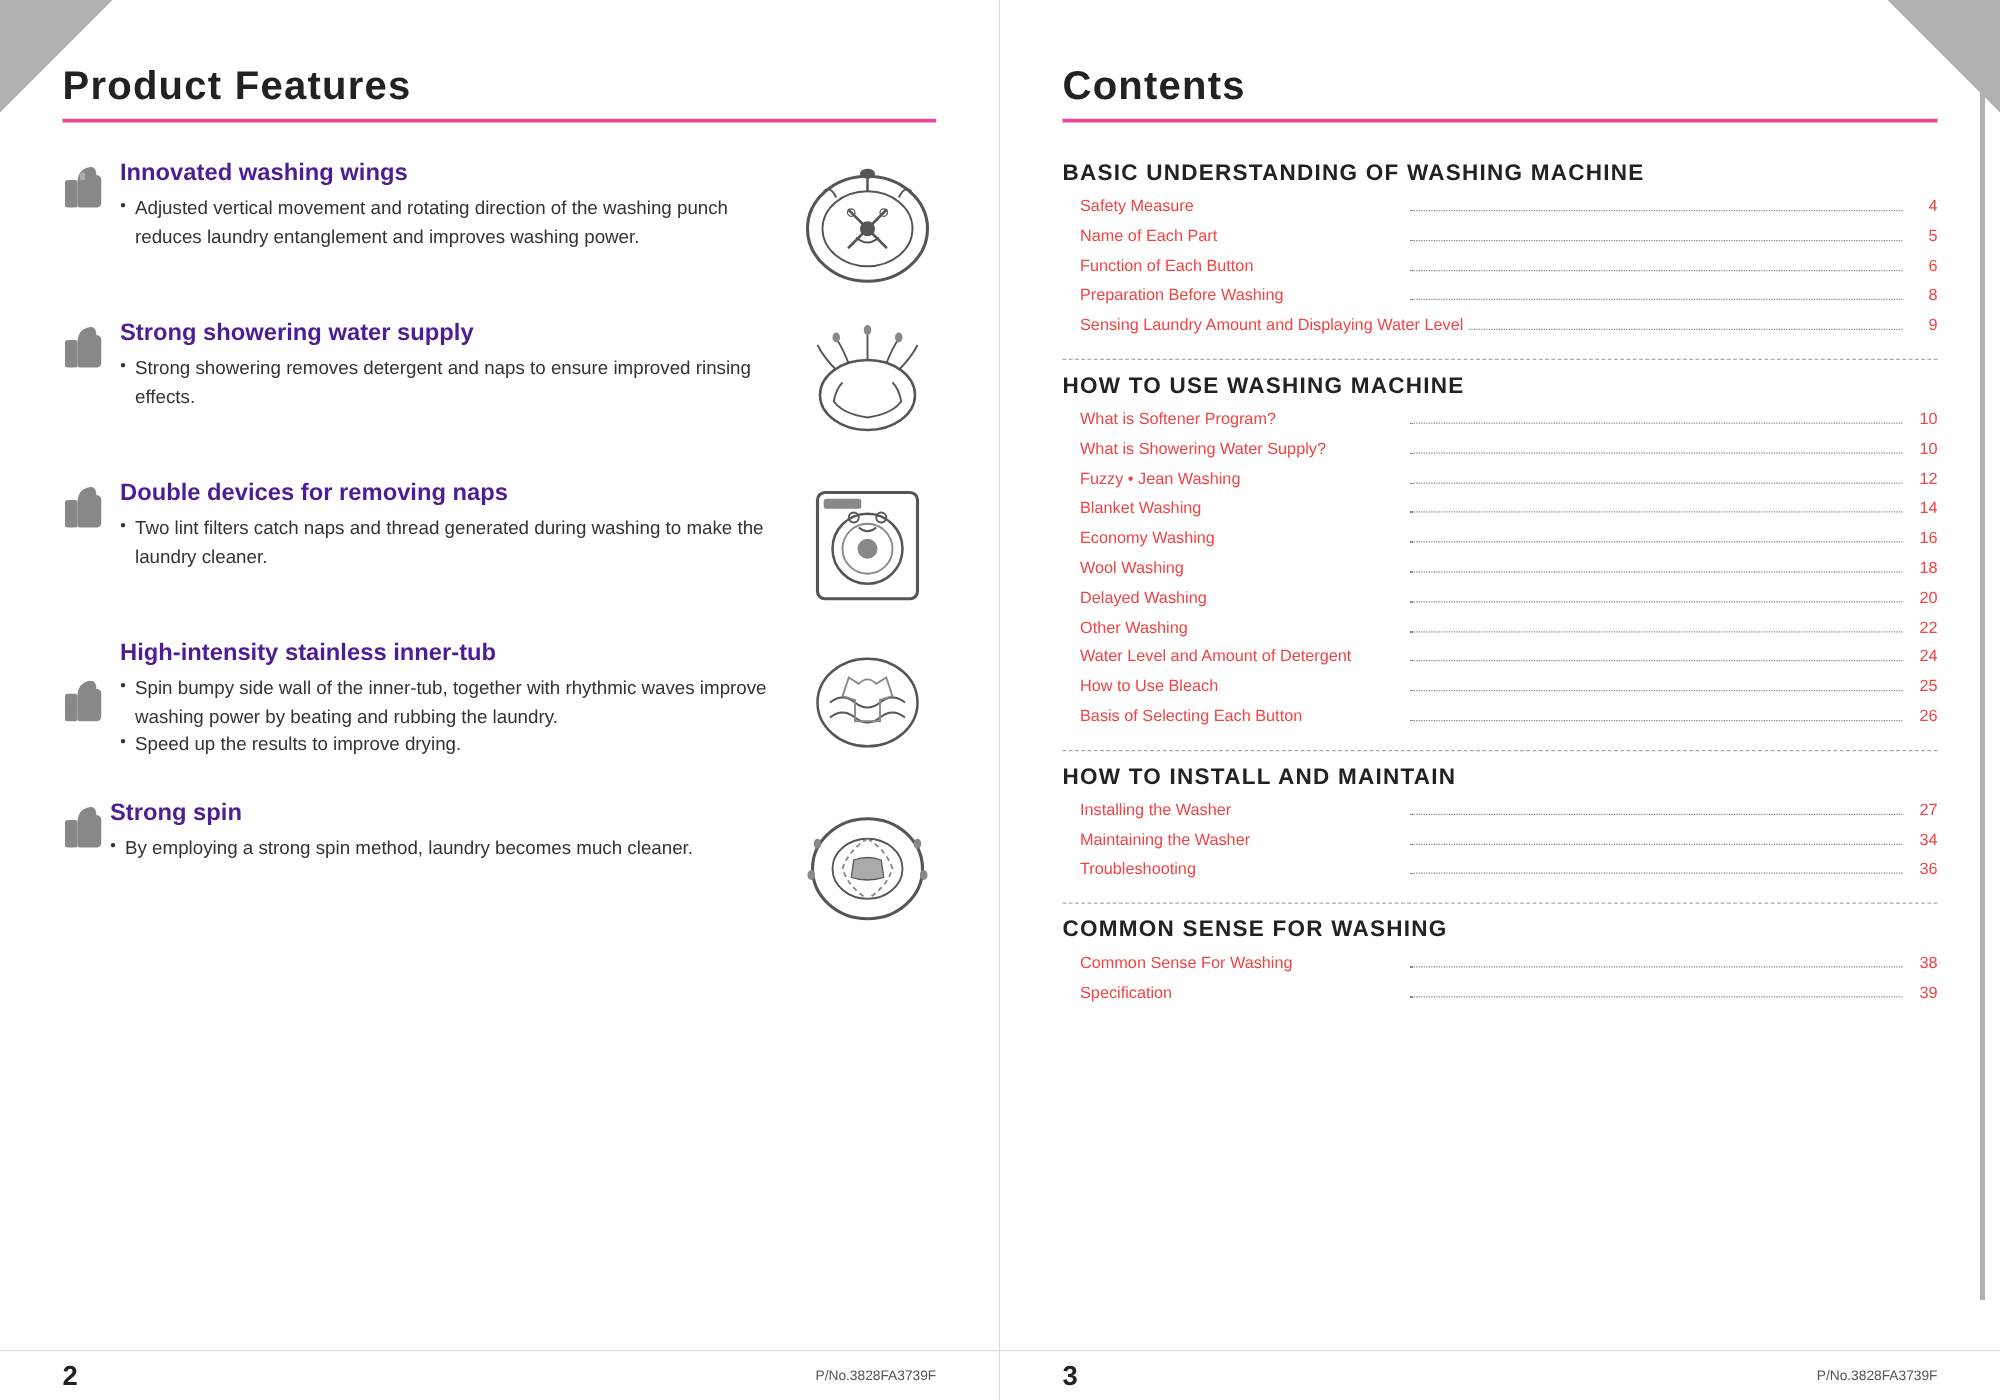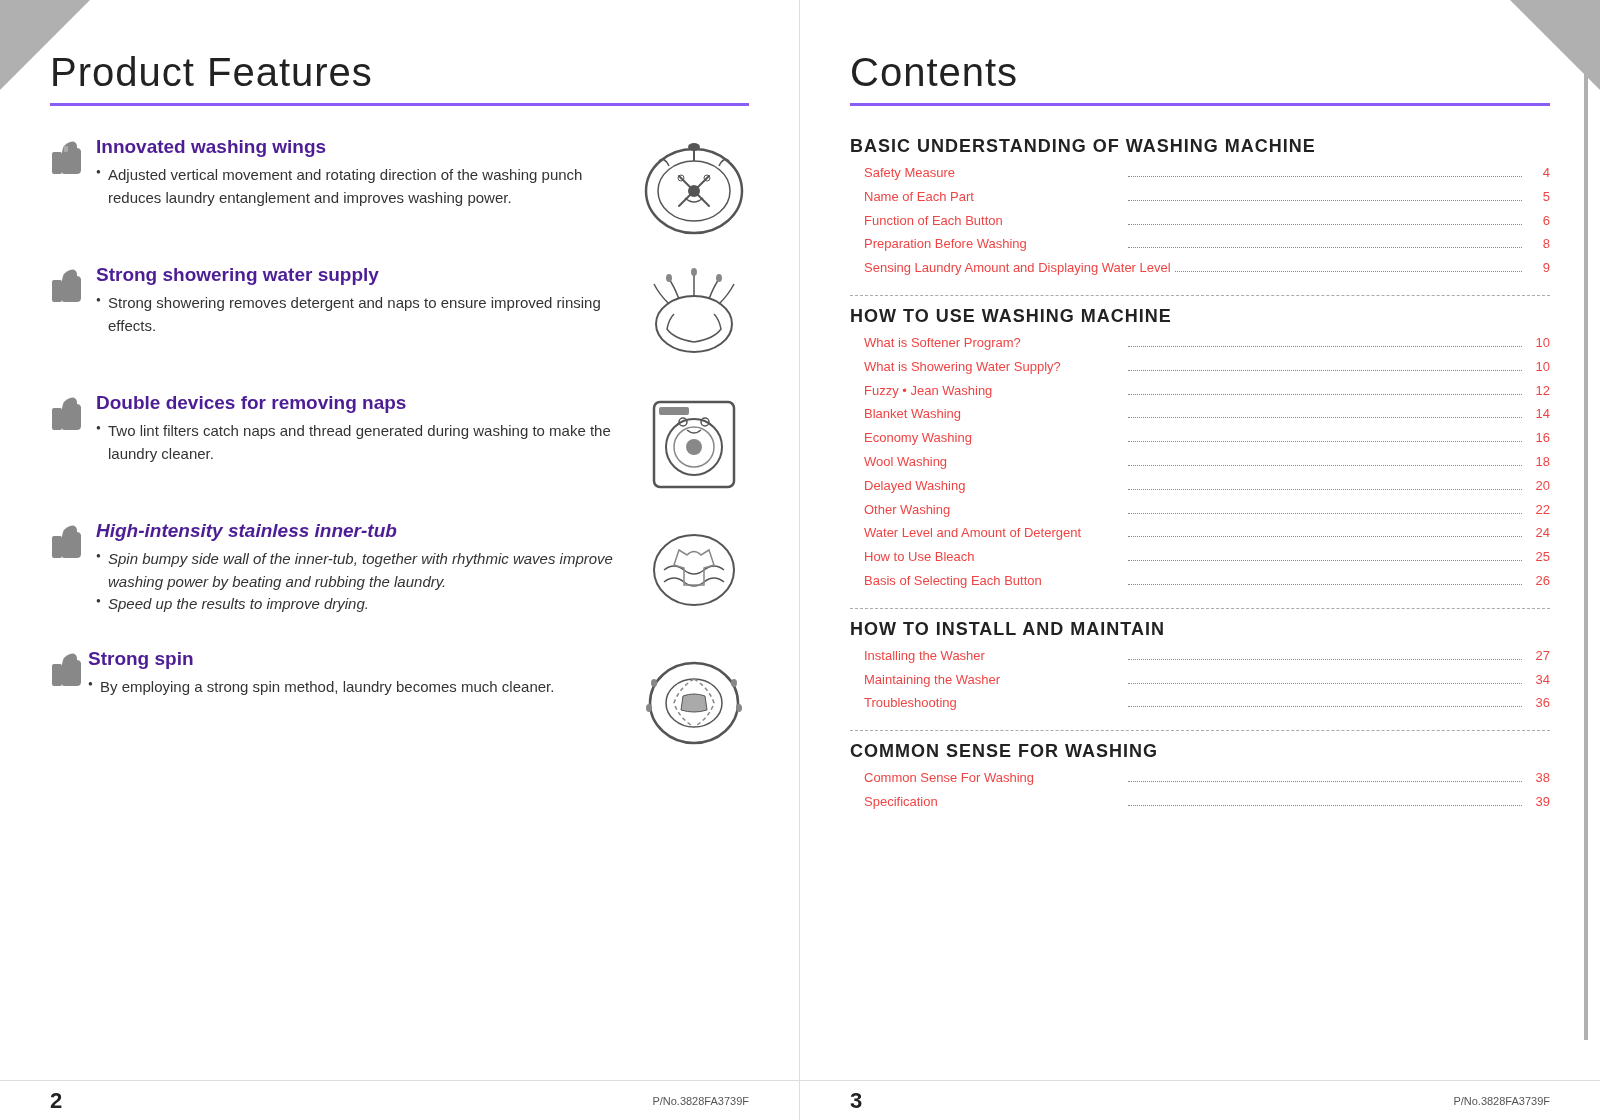--- a/index.html
+++ b/index.html
@@ -52,26 +52,26 @@
       top: 0;
       right: 0;
       width: 0;
       height: 0;
       border-top: 90px solid #b0b0b0;
       border-left: 90px solid transparent;
     }
 
     
     .page-title {
-      font-size: 40px;
-      font-weight: normal;
+      font-size: 32px;
+      font-weight: bold;
       color: #222;
       margin-bottom: 30px;
       padding-top: 10px;
-      border-bottom: 3px solid #8b5cf6;
+      border-bottom: 3px solid #ec4899;
       padding-bottom: 8px;
       letter-spacing: 1px;
     }
 
     
     .feature-section {
       display: flex;
       align-items: flex-start;
       margin-bottom: 28px;
       gap: 18px;
@@ -327,21 +327,21 @@
         <svg viewBox="0 0 110 100" xmlns="http://www.w3.org/2000/svg">
 
           <ellipse cx="55" cy="50" rx="40" ry="35" fill="none" stroke="#555" stroke-width="2"></ellipse>
 
           <path d="M25 50 Q35 42 45 50 Q55 58 65 50 Q75 42 85 50" stroke="#555" stroke-width="1.5" fill="none"></path>
           <path d="M25 62 Q35 54 45 62 Q55 70 65 62 Q75 54 85 62" stroke="#555" stroke-width="1.5" fill="none"></path>
 
           <path d="M40 30 L35 45 L45 48 L45 65 L65 65 L65 48 L75 45 L70 30 L62 35 Q55 28 48 35 Z" fill="none" stroke="#888" stroke-width="1.5"></path>
         </svg>
       </div>
-      <div style="display:flex;align-items:flex-start;gap:8px;flex:1;font-style:italic;">
+      <div style="display:flex;align-items:center;gap:8px;flex:1;">
         <svg class="thumb-icon" viewBox="0 0 38 42" fill="none" xmlns="http://www.w3.org/2000/svg">
           <rect x="2" y="16" width="10" height="22" rx="2" fill="#888"></rect>
           <path d="M12 16 Q13 8 20 6 Q26 4 27 10 L27 12 Q30 12 31 15 L31 34 Q31 38 27 38 L14 38 Q12 38 12 36 Z" fill="#888"></path>
         </svg>
         <div class="feature-text">
           <div class="feature-title">High-intensity stainless inner-tub</div>
           <div class="feature-bullet">Spin bumpy side wall of the inner-tub, together with rhythmic waves improve washing power by beating and rubbing the laundry.</div>
           <div class="feature-bullet">Speed up the results to improve drying.</div>
         </div>
       </div>

